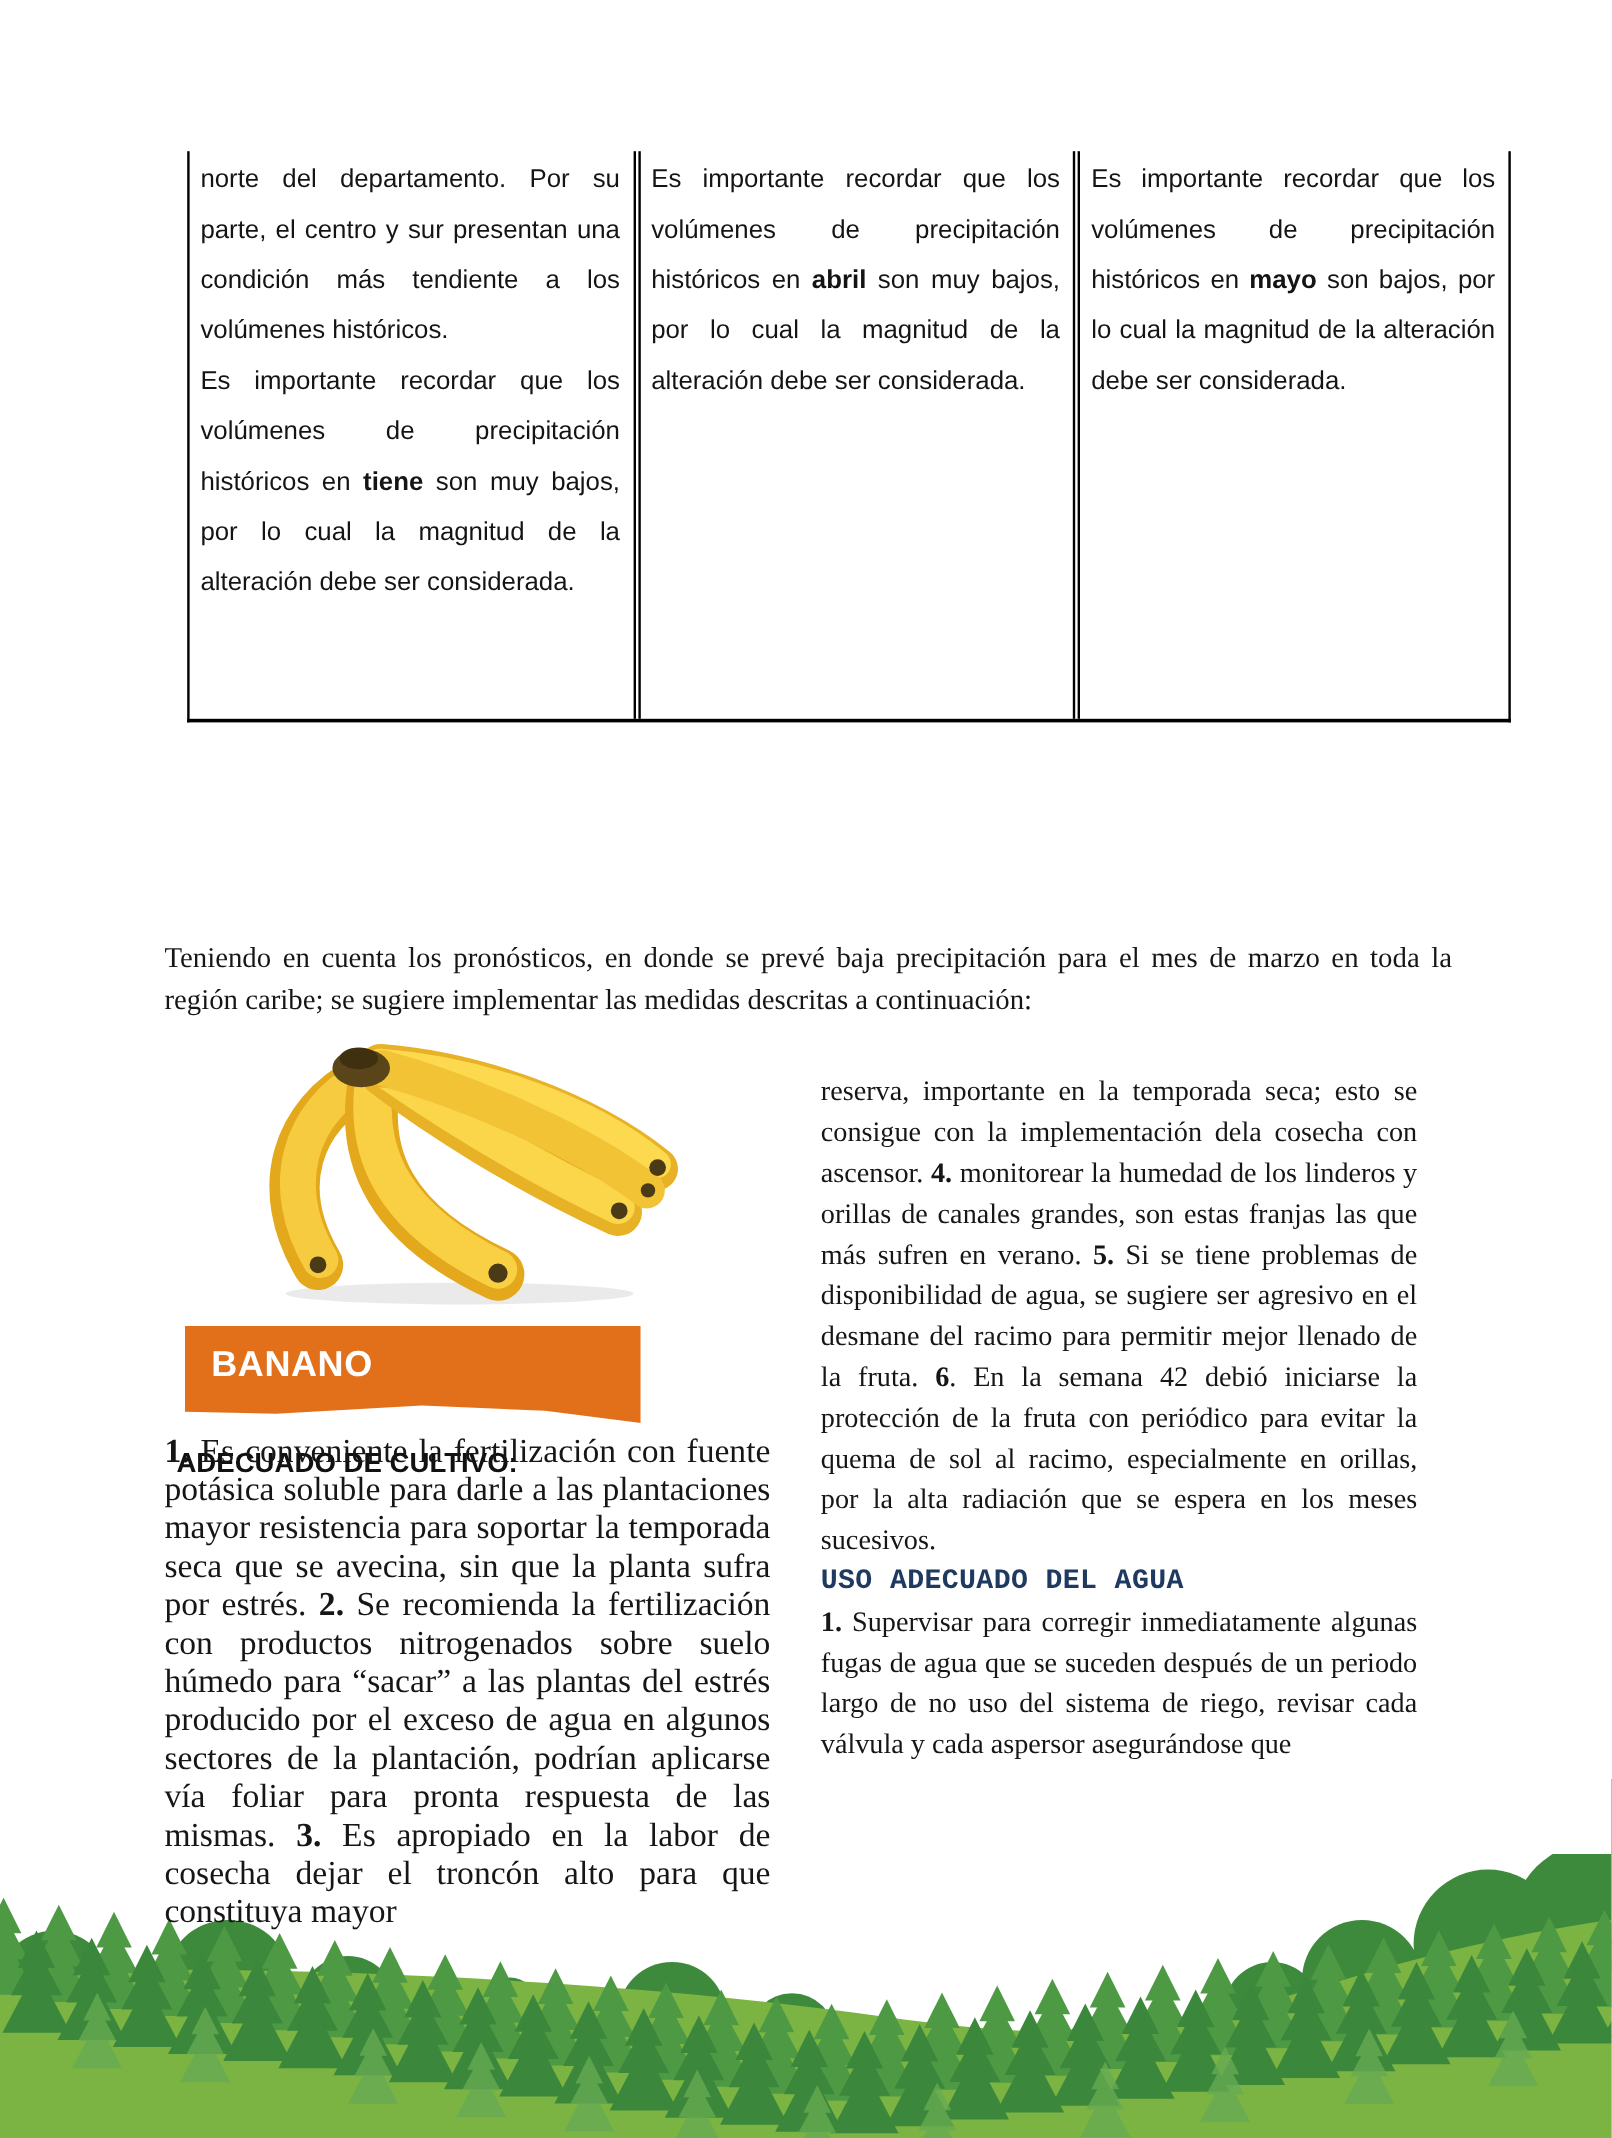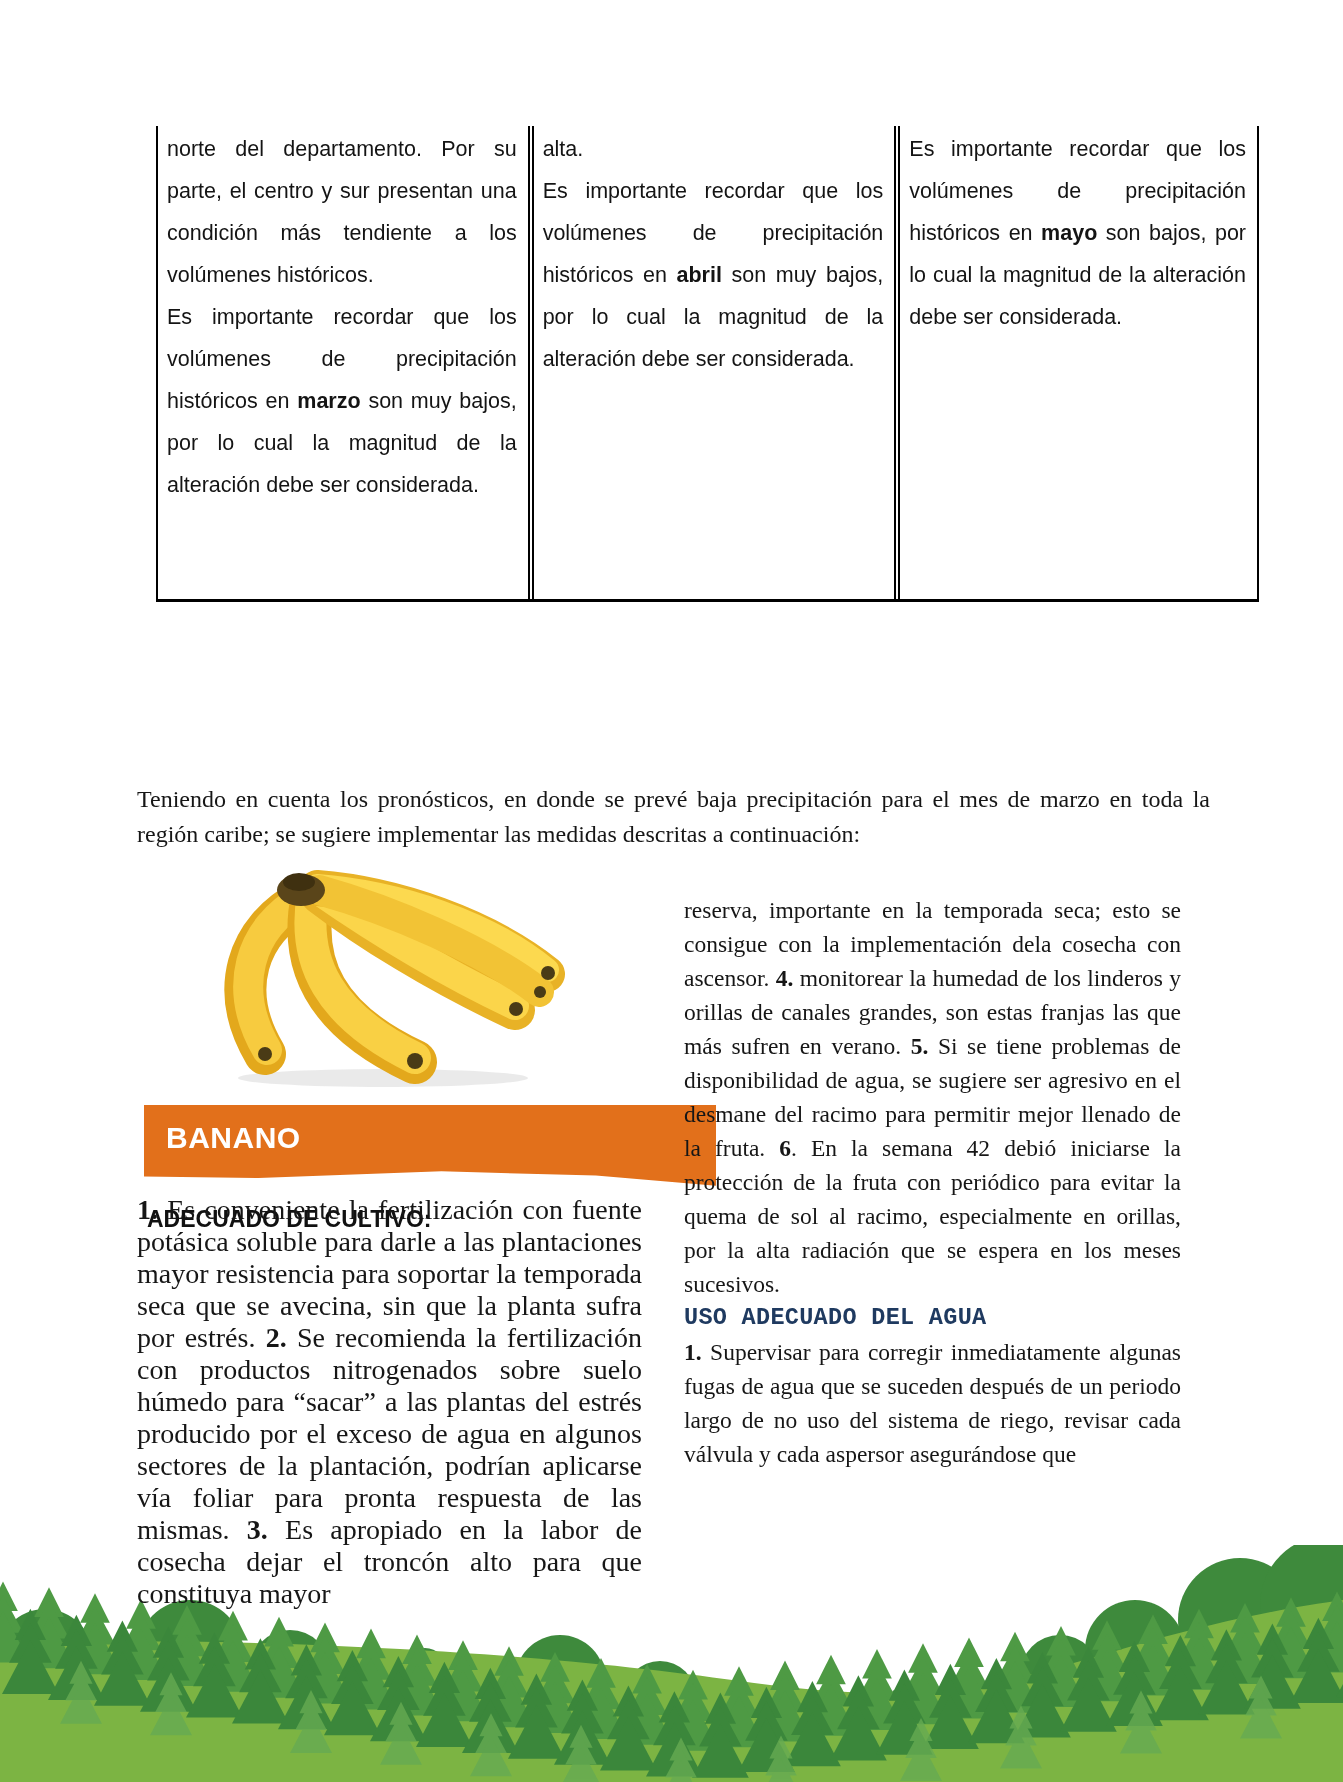--- a/index.html
+++ b/index.html
@@ -25,21 +25,21 @@
 
   
   .sec-title{position:absolute;left:612px;top:686px;transform:translateX(-50%);white-space:nowrap;
              font-family:"Liberation Serif", serif;font-weight:bold;font-size:34px;color:var(--title-c);
              letter-spacing:.5px;}
   .intro{position:absolute;left:137px;top:782px;width:1073px;font-size:24px;line-height:35px;
          text-align:justify;}
 
   
   .banana-wrap{position:absolute;left:203px;top:868px;width:362px;height:222px;}
-  .banner{position:absolute;left:144px;top:1105px;width:572px;height:85px;background:var(--banner);
+  .banner{position:absolute;left:154px;top:1105px;width:380px;height:85px;background:var(--banner);
           clip-path:polygon(0 0,100% 0,100% 95%,79% 83%,52% 78%,20% 86%,0 84%);}
   .banner-label{position:absolute;left:22px;top:16px;font-family:"Liberation Sans", sans-serif;
                 font-weight:bold;font-size:30px;color:var(--banner-text);letter-spacing:.5px;}
   .practices-h{position:absolute;left:147px;top:1206px;font-family:"Liberation Sans", sans-serif;
                font-weight:bold;font-size:23px;color:#111;}
   .left-para{position:absolute;left:137px;top:1194px;width:505px;font-size:28px;line-height:32px;
              text-align:justify;z-index:2;}
 
   
   .right-col{position:absolute;left:684px;top:893px;width:497px;z-index:2;}
@@ -54,24 +54,23 @@
   .bush{fill:var(--bush);}
 </style>
 </head>
 <body>
 
 <div id="page">
 
   <div class="ftable">
     <div class="fcol fcol-1">
       <p><span>norte del departamento. Por su parte, el centro y sur presentan una condición más tendiente a los volúmenes históricos.</span></p>
-      <p><span>Es importante recordar que los volúmenes de precipitación históricos en </span><span class="b">marzo</span><span> son muy bajos, por lo cual la magnitud de la alteración debe ser considerada.</span></p>
+      <p><span>Es importante recordar que los volúmenes de precipitación históricos en </span><span class="b">tiene</span><span> son muy bajos, por lo cual la magnitud de la alteración debe ser considerada.</span></p>
     </div>
     <div class="fcol fcol-2">
-      <p><span>alta.</span></p>
       <p><span>Es importante recordar que los volúmenes de precipitación históricos en </span><span class="b">abril</span><span> son muy bajos, por lo cual la magnitud de la alteración debe ser considerada.</span></p>
     </div>
     <div class="fcol fcol-3">
       <p><span>Es importante recordar que los volúmenes de precipitación históricos en </span><span class="b">mayo</span><span> son bajos, por lo cual la magnitud de la alteración debe ser considerada.</span></p>
     </div>
   </div>
 
   <div class="intro">Teniendo en cuenta los pronósticos, en donde se prevé baja precipitación para el mes de marzo en toda la región caribe;  se sugiere implementar las medidas descritas a continuación:</div>
 
   <div class="banana-wrap">

